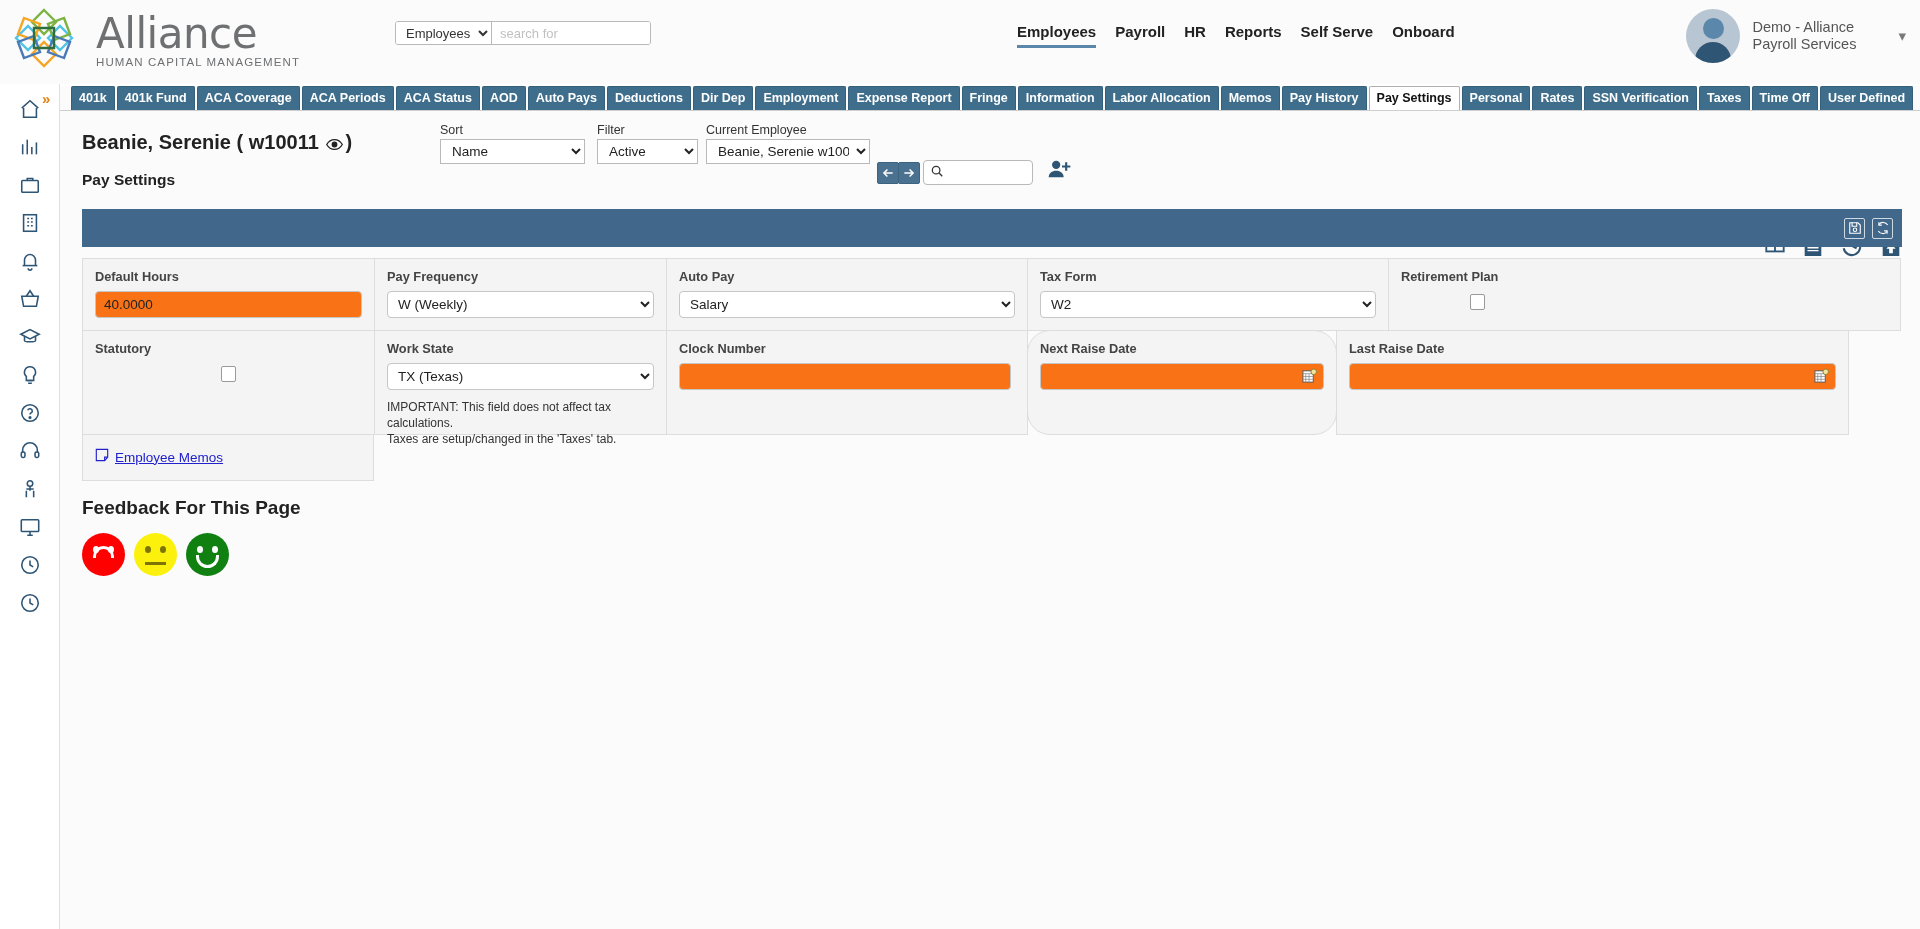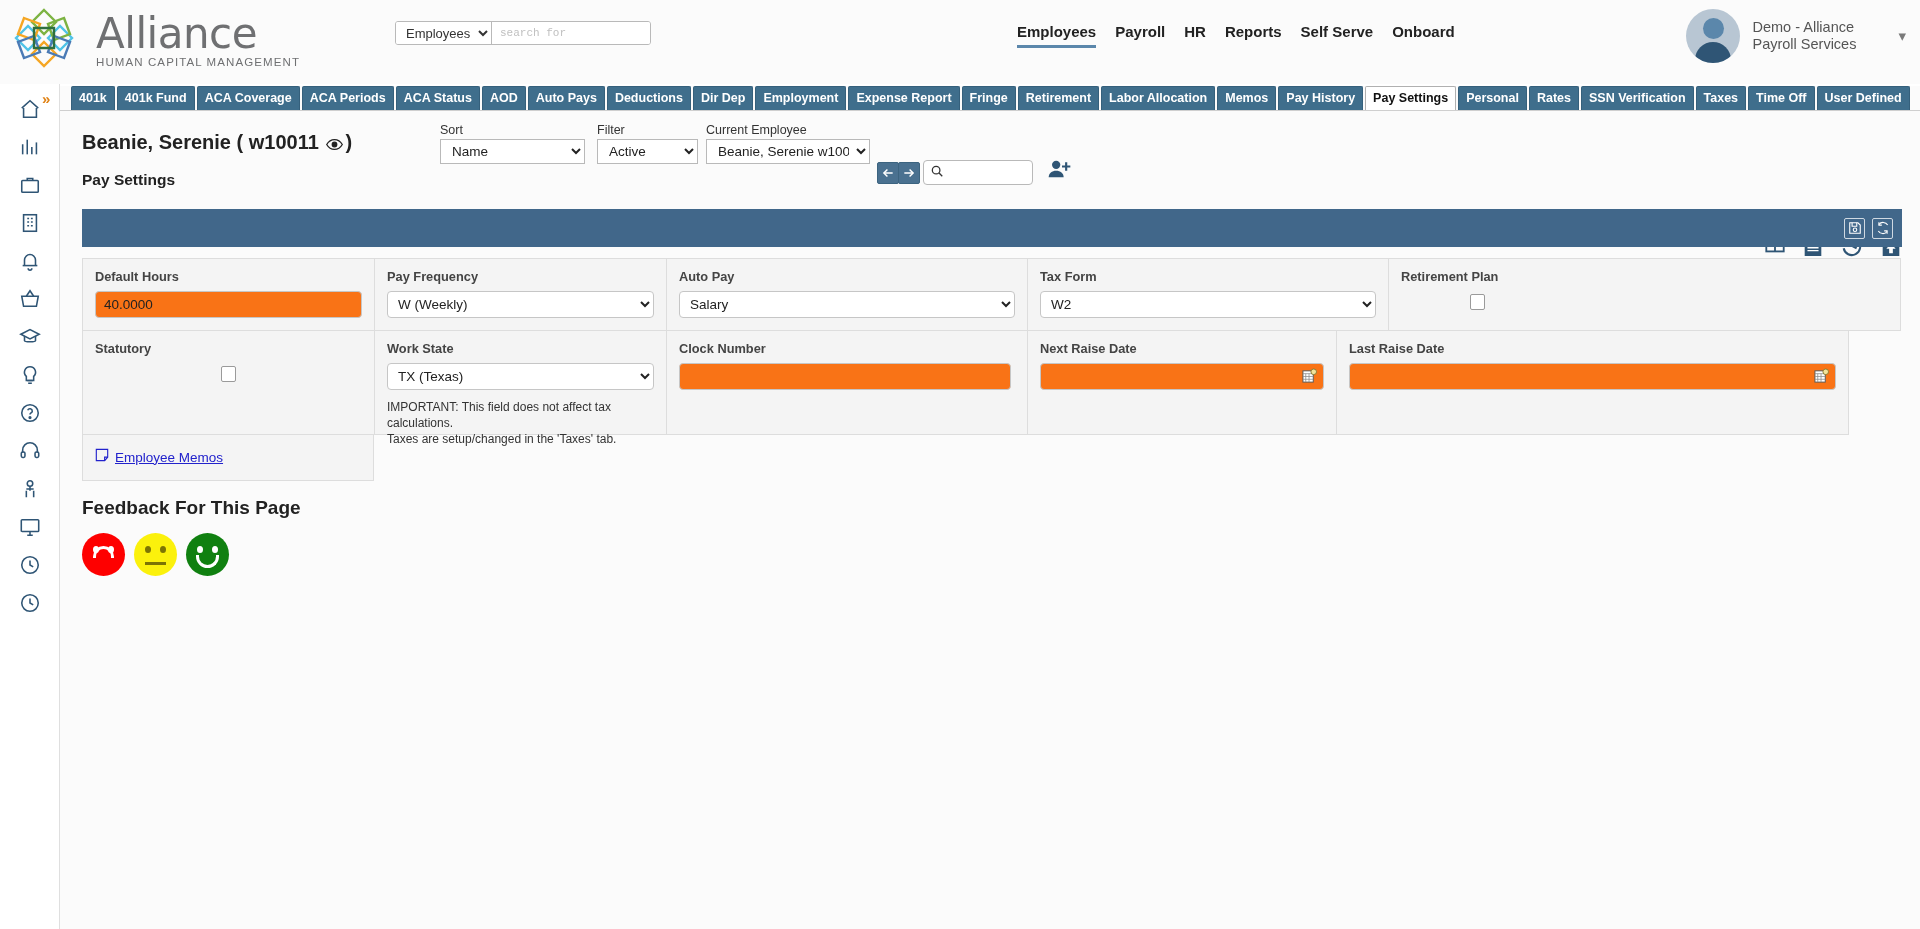--- a/index.html
+++ b/index.html
@@ -35,22 +35,22 @@
     display: flex; height: 24px; border: 1px solid #b9b9b9; border-radius: 3px;
     background: #fff; overflow: hidden;
   }
   .gs-select {
     border: none; border-right: 1px solid #b9b9b9; background: #fff;
     font-size: 13px; font-family: "Liberation Sans", sans-serif;
     padding: 0 4px 0 6px; color: #333; outline: none; height: 22px;
   }
   .gs-input {
     border: none; outline: none; width: 158px; padding: 0 8px;
-    font-size: 11px; color: #333; background: #fff;
-    font-family: Liberation Mono, monospace;
+    font-size: 13px; color: #333; background: #fff;
+    font-family: Liberation Sans, sans-serif;
   }
   .gs-input::placeholder { color: #c0c0c0; }
 
   .mainnav { position: absolute; left: 1017px; top: 23px; display: flex; gap: 19px; align-items: baseline; }
   .navitem {
     font-size: 15px; font-weight: bold; color: #222; cursor: pointer;
     padding-bottom: 5px; white-space: nowrap;
   }
   .navitem.active { border-bottom: 3px solid #5b87ab; }
 
@@ -364,21 +364,21 @@
   <div class="tab">ACA Coverage</div>
   <div class="tab">ACA Periods</div>
   <div class="tab">ACA Status</div>
   <div class="tab">AOD</div>
   <div class="tab">Auto Pays</div>
   <div class="tab">Deductions</div>
   <div class="tab">Dir Dep</div>
   <div class="tab">Employment</div>
   <div class="tab">Expense Report</div>
   <div class="tab">Fringe</div>
-  <div class="tab">Retirement</div>
+  <div class="tab">Information</div>
   <div class="tab">Labor Allocation</div>
   <div class="tab">Memos</div>
   <div class="tab">Pay History</div>
   <div class="tab active">Pay Settings</div>
   <div class="tab">Personal</div>
   <div class="tab">Rates</div>
   <div class="tab">SSN Verification</div>
   <div class="tab">Taxes</div>
   <div class="tab">Time Off</div>
   <div class="tab">User Defined</div>
@@ -532,21 +532,21 @@
         <select><option>TX (Texas)</option></select>
         <div class="hint">
           <div>IMPORTANT: This field does not affect tax calculations.</div>
           <div>Taxes are setup/changed in the 'Taxes' tab.</div>
         </div>
       </div>
       <div class="panel" style="width:362px; height:105px;">
         <div class="flabel">Clock Number</div>
         <input type="text" style="width: 332px;">
       </div>
-      <div class="panel" style="width:310px; height:105px;">
+      <div class="panel" style="width:310px; height:105px;border-radius:23px;">
         <div class="flabel">Next Raise Date</div>
         <div class="datewrap">
           <input type="text" style="">
           <span class="calico">
             <svg width="15" height="16" viewBox="0 0 16 17">
               <rect x="1" y="3" width="11" height="12" fill="#fff" stroke="#555"></rect>
               <path d="M1 6h11M4 6v9M7.5 6v9M1 9h11M1 12h11" stroke="#888" stroke-width="0.8"></path>
               <circle cx="12.5" cy="4" r="3" fill="#f2e39a" stroke="#8a7a30"></circle>
             </svg>
           </span>

